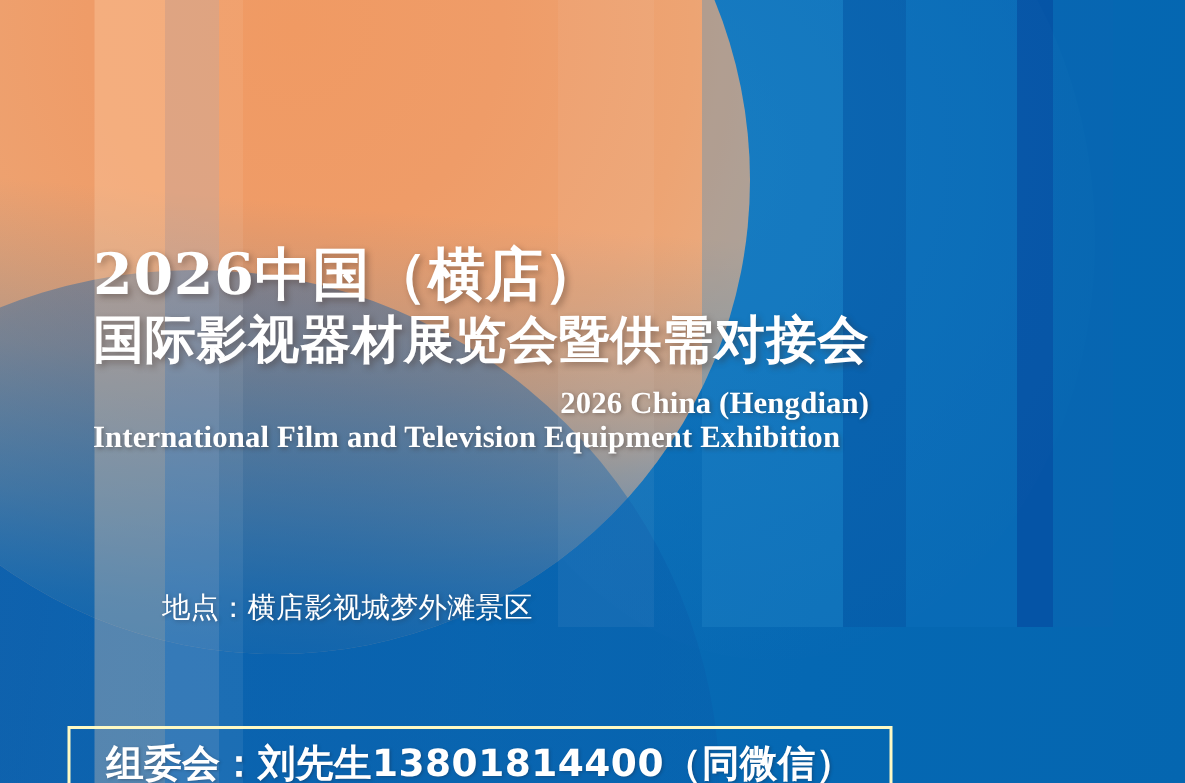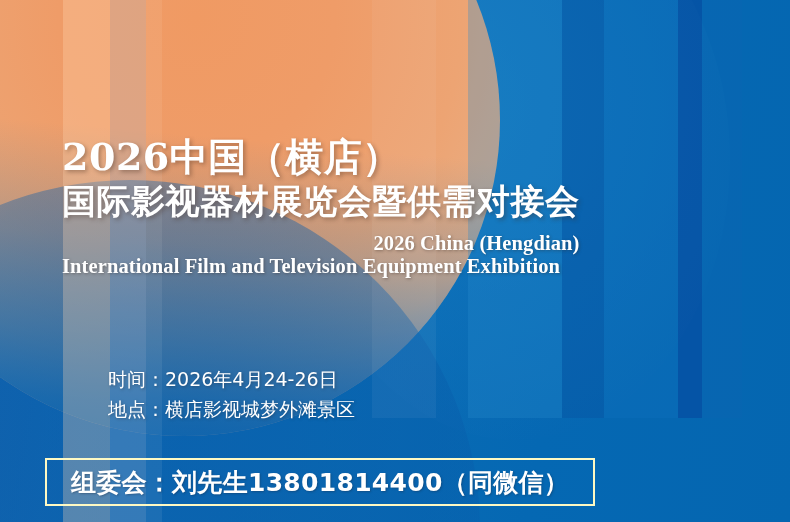--- a/index.html
+++ b/index.html
@@ -110,20 +110,21 @@
   .band.b8 { left: 678px; width: 24px; background: rgba(8,60,150,0.42); }
   .band.b9 { left: 702px; width: 40px; background: rgba(16,100,180,0.18); }
   
   .band.short { bottom: auto; height: 418px; }
 
   
   .content {
     position: absolute;
     inset: 0;
     z-index: 5;
+    margin-top: 26px;
   }
   .title-block {
     position: absolute;
     left: 62px;
     top: 134px;
   }
   .title-cn {
     color: #ffffff;
     font-family: "DejaVu Serif", "Liberation Serif", serif;
     font-weight: 700;
@@ -207,21 +208,20 @@
   <div class="content">
 
     <div class="title-block">
       <div class="title-cn">2026中国（横店）</div>
       <div class="title-cn line2">国际影视器材展览会暨供需对接会</div>
       <div class="title-en first">2026 China (Hengdian)</div>
       <div class="title-en">International Film and Television Equipment Exhibition</div>
     </div>
 
     <div class="info-block">
-      <div>时间：2026年4月24-26日</div>
       <div>地点：横店影视城梦外滩景区</div>
     </div>
 
     <div class="contact-box">
       <span class="contact-text">组委会：刘先生13801814400（同微信）</span>
     </div>
 
   </div>
 </div>
 

